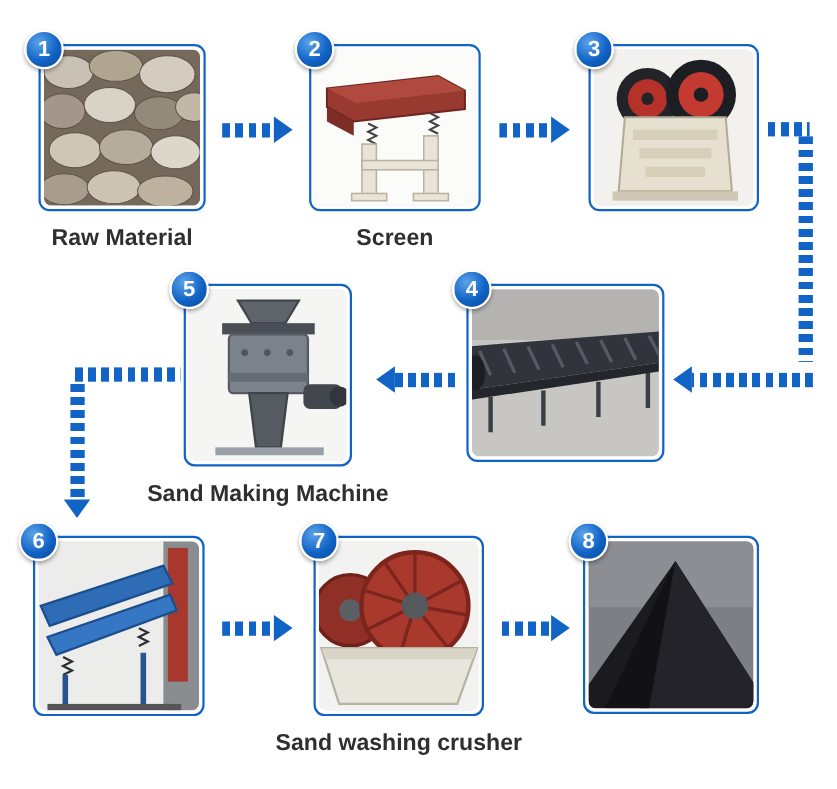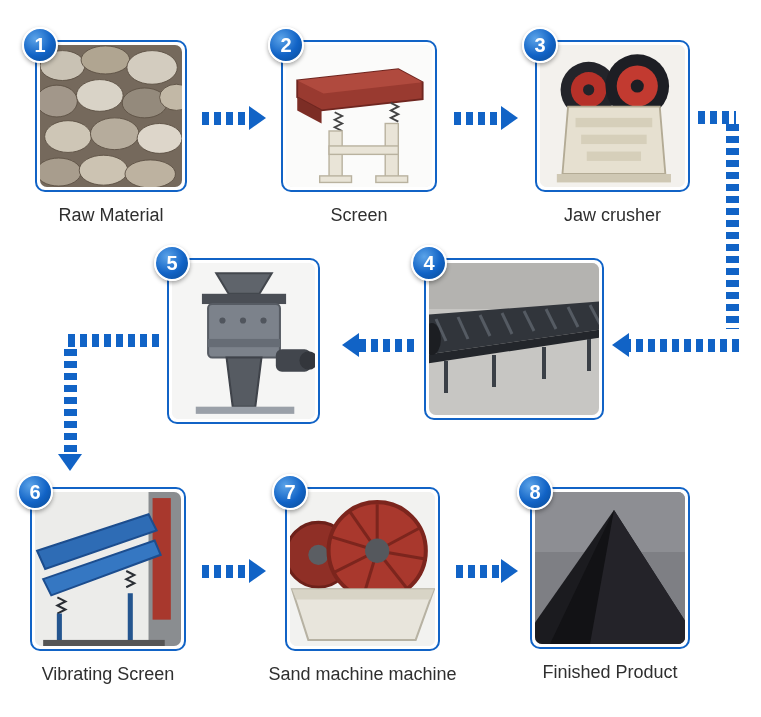--- a/index.html
+++ b/index.html
@@ -11,21 +11,21 @@
   .photo { width: 100%; height: 100%; border-radius: 7px; overflow: hidden; background: #eee; }
   .photo svg { display: block; width: 100%; height: 100%; }
 
   .badge { position: absolute; left: -13px; top: -13px; width: 36px; height: 36px; border-radius: 50%;
            background: radial-gradient(circle at 35% 30%, #5ba3e8, var(--blue) 55%, #0a4a92);
            border: 2px solid #fff; box-shadow: 0 2px 4px rgba(0,0,0,.35);
            color: #fff; font-weight: bold; font-size: 20px;
            display: flex; align-items: center; justify-content: center; z-index: 2; }
 
   .caption { position: absolute; top: calc(100% + 13px); left: 50%; transform: translateX(-50%);
-             white-space: nowrap; font-size: 18px; color: #2f2f2f; }
+             white-space: nowrap; font-size: 21px; color: #2f2f2f; font-weight: bold; }
 
   .harrow { position: absolute; display: flex; align-items: center; height: 26px; }
   .harrow .track { flex: 1; height: 13px; }
   .harrow.right .track { background: repeating-linear-gradient(90deg, var(--blue) 0 7px, transparent 7px 12px); }
   .harrow.left  .track { background: repeating-linear-gradient(270deg, var(--blue) 0 7px, transparent 7px 12px); }
   .harrow .head { width: 0; height: 0; border-top: 12px solid transparent; border-bottom: 12px solid transparent; }
   .harrow.right .head { border-left: 17px solid var(--blue); }
   .harrow.left  .head { border-right: 17px solid var(--blue); }
 
   .dash-h { position: absolute; height: 13px; background: repeating-linear-gradient(90deg, var(--blue) 0 7px, transparent 7px 12px); }
@@ -116,21 +116,20 @@
           <circle cx="104" cy="44" r="7" fill="#1d1e24"></circle>
           <polygon points="30,66 128,66 134,138 24,138" fill="#e6e0d0" stroke="#b3ab95" stroke-width="2"></polygon>
           <rect x="38" y="78" width="82" height="10" fill="#d6cfba"></rect>
           <rect x="44" y="96" width="70" height="10" fill="#d6cfba"></rect>
           <rect x="50" y="114" width="58" height="10" fill="#d6cfba"></rect>
           <rect x="18" y="138" width="122" height="9" fill="#cfc8b4"></rect>
         </svg>
       </div>
     </div>
     <div class="badge">3</div>
-    <div class="caption">Jaw crusher</div>
   </div>
 
   <div class="dash-h" style="left:698px;top:111px;width:38px"></div>
   <div class="dash-v" style="left:726px;top:124px;height:205px"></div>
   <div class="harrow left" style="left:612px;top:332px;width:127px">
     <div class="head"></div>
       <div class="track"></div>
   </div>
 
   <div class="step" style="left:167px;top:258px;width:153px;height:166px">
@@ -146,20 +145,21 @@
             <circle cx="96" cy="56" r="3" fill="#50555d"></circle>
           <rect x="42" y="74" width="70" height="8" fill="#666c75"></rect>
           <polygon points="60,92 94,92 88,140 66,140" fill="#565b62" stroke="#3f434a" stroke-width="2"></polygon>
           <rect x="108" y="84" width="34" height="22" rx="6" fill="#42464d"></rect>
           <circle cx="140" cy="95" r="9" fill="#33363c"></circle>
           <rect x="30" y="140" width="96" height="7" fill="#9aa0a8"></rect>
         </svg>
       </div>
     </div>
     <div class="badge">5</div>
+    <div class="caption">Sand Making Machine</div>
   </div>
 
   <div class="harrow left" style="left:342px;top:332px;width:72px">
     <div class="head"></div>
       <div class="track"></div>
   </div>
 
   <div class="step" style="left:424px;top:258px;width:180px;height:162px">
     <div class="card">
       <div class="photo">
@@ -212,21 +212,20 @@
           </g>
           <g stroke="#24558f" stroke-width="5">
             <line x1="30" y1="120" x2="30" y2="148"></line>
             <line x1="100" y1="100" x2="100" y2="148"></line>
           </g>
           <rect x="14" y="146" width="120" height="6" fill="#555"></rect>
         </svg>
       </div>
     </div>
     <div class="badge">6</div>
-    <div class="caption">Vibrating Screen</div>
   </div>
 
   <div class="harrow right" style="left:202px;top:558px;width:64px">
     <div class="track"></div>
       <div class="head"></div>
   </div>
 
   <div class="step" style="left:285px;top:487px;width:155px;height:164px">
     <div class="card">
       <div class="photo">
@@ -245,37 +244,36 @@
             <line x1="92" y1="58" x2="46" y2="44"></line>
               <line x1="92" y1="58" x2="64" y2="18"></line>
           </g>
           <circle cx="92" cy="58" r="12" fill="#55585d"></circle>
           <polygon points="8,96 148,96 130,146 24,146" fill="#e8e5dc" stroke="#b7b2a3" stroke-width="2"></polygon>
           <polygon points="8,96 148,96 144,106 12,106" fill="#d8d4c6"></polygon>
         </svg>
       </div>
     </div>
     <div class="badge">7</div>
-    <div class="caption">Sand machine machine</div>
+    <div class="caption">Sand washing crusher</div>
   </div>
 
   <div class="harrow right" style="left:456px;top:558px;width:62px">
     <div class="track"></div>
       <div class="head"></div>
   </div>
 
   <div class="step" style="left:530px;top:487px;width:160px;height:162px">
     <div class="card">
       <div class="photo">
         <svg viewBox="0 0 160 152" preserveAspectRatio="xMidYMid slice">
           <rect width="160" height="152" fill="#7e7f84"></rect>
           <rect width="160" height="60" fill="#8d8e93"></rect>
           <polygon points="-10,152 84,18 170,152" fill="#1b1b1f"></polygon>
           <polygon points="84,18 170,152 52,152" fill="#242329"></polygon>
           <polygon points="84,18 60,152 20,152" fill="#121215"></polygon>
         </svg>
       </div>
     </div>
     <div class="badge">8</div>
-    <div class="caption">Finished Product</div>
   </div>
 
 </div>
 
 </body></html>

